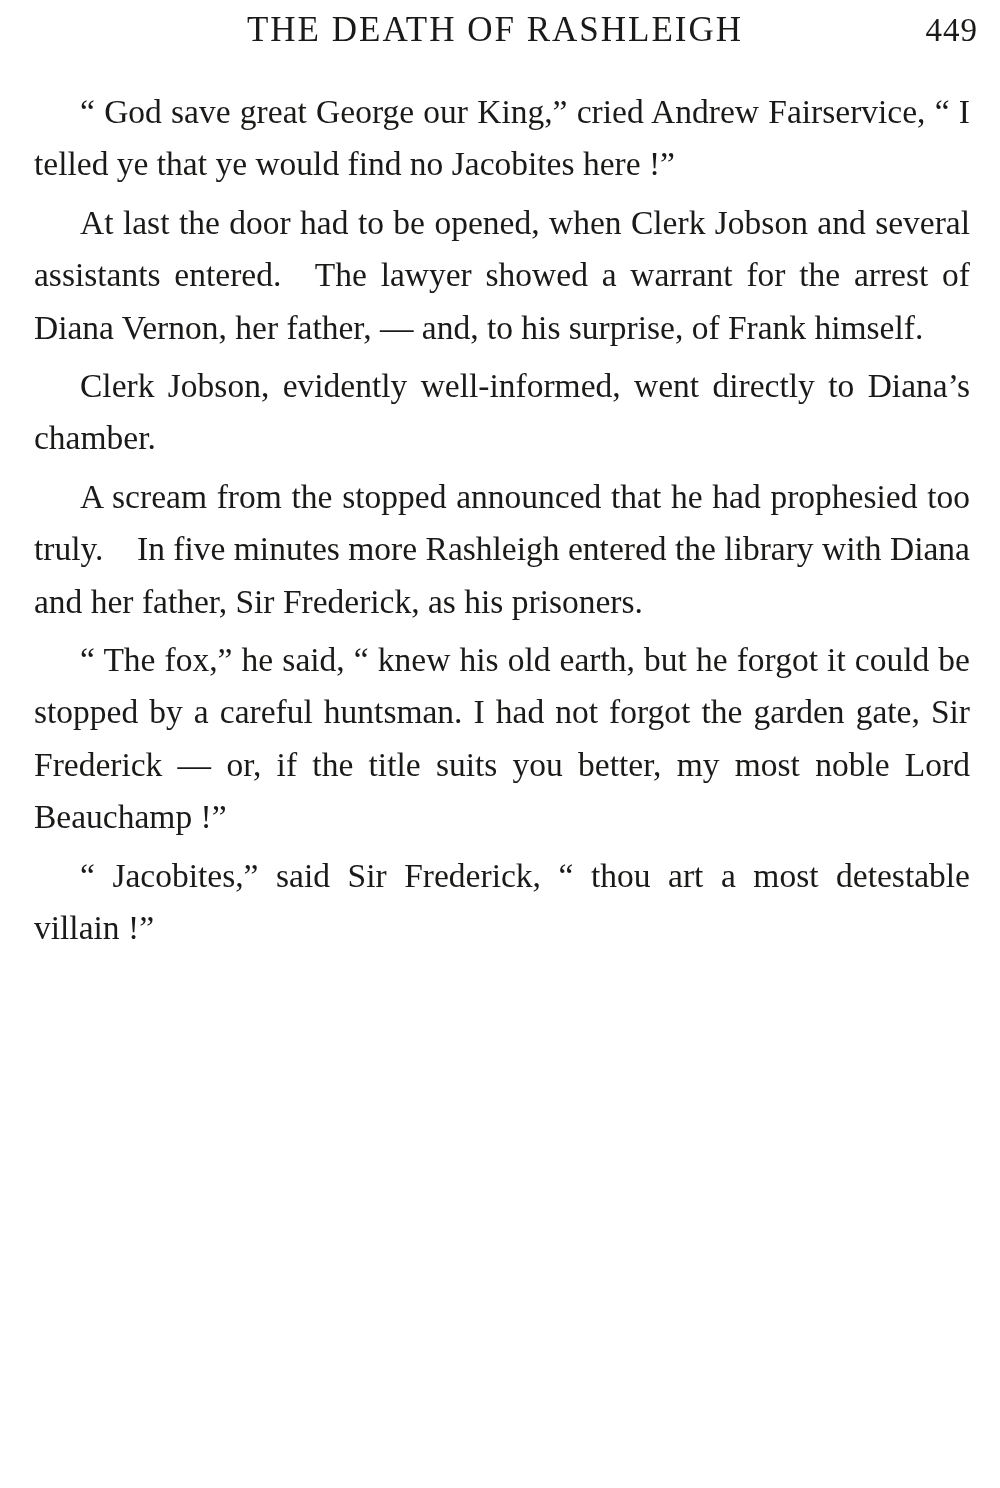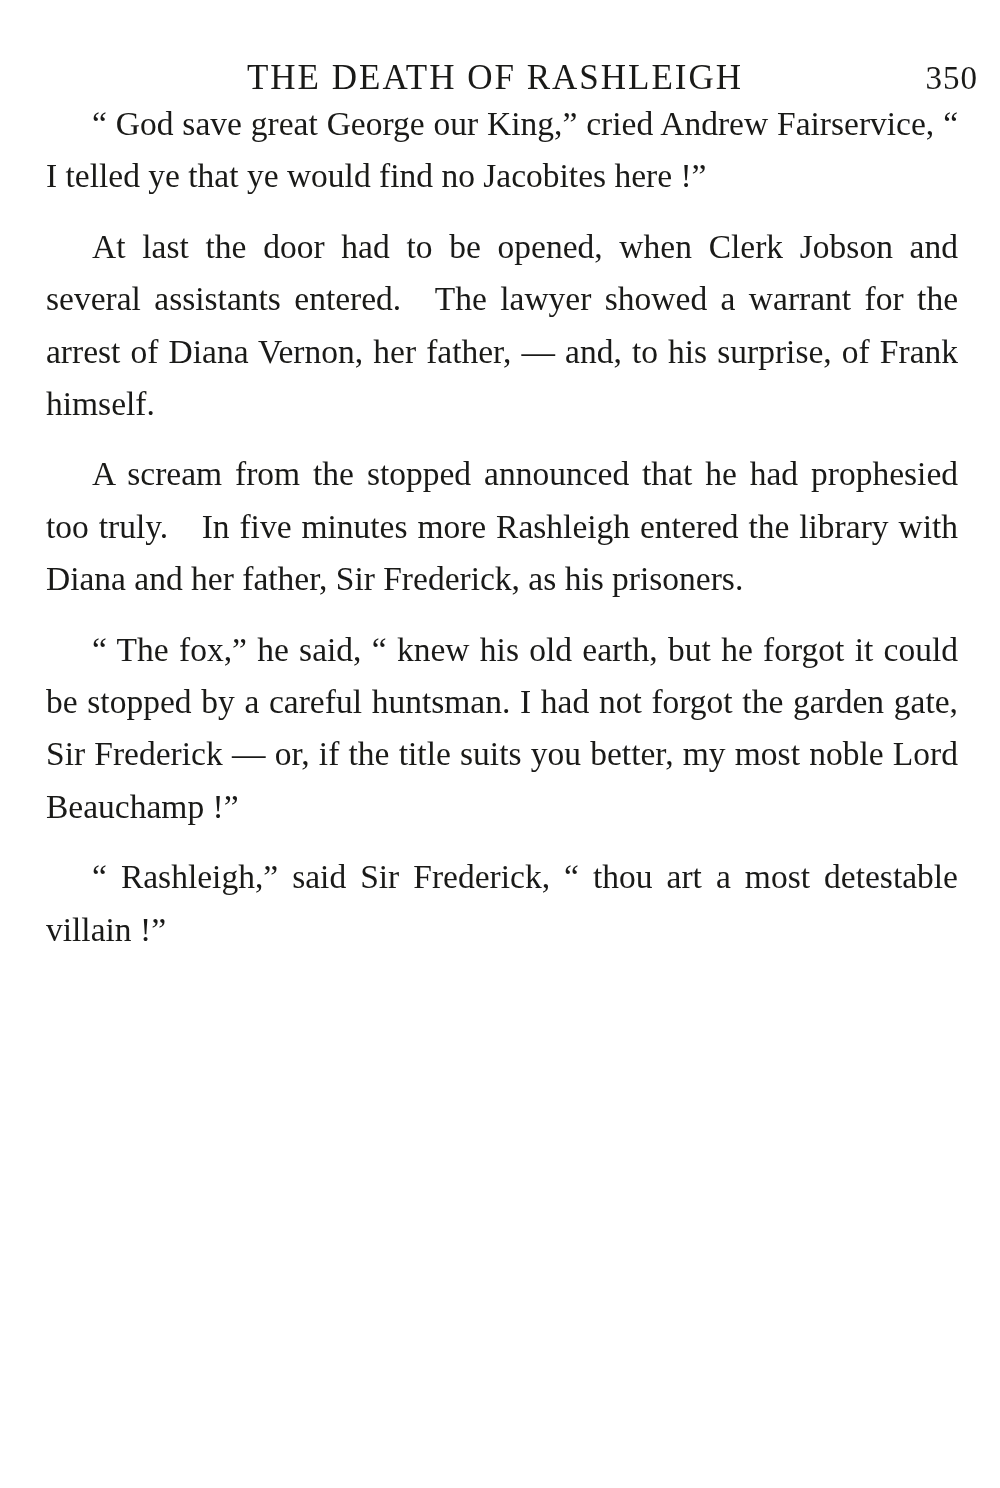--- a/index.html
+++ b/index.html
@@ -23,21 +23,20 @@
   }
   .header {
     position: absolute;
     top: 10px;
     left: 30px;
     right: 22px;
     height: 48px;
     display: flex;
     align-items: baseline;
     justify-content: space-between;
-    margin-top: 48px;
   }
   .running-head {
     flex: 1;
     text-align: center;
     font-size: 35px;
     letter-spacing: 2.0px;
     font-variant: normal;
     text-transform: uppercase;
     padding-left: 42px;
     white-space: nowrap;
@@ -53,38 +52,39 @@
     top: 80px;
     left: 28px;
     width: 948px;
     font-size: 33.5px;
     line-height: 52.4px;
     text-align: justify;
     text-justify: inter-word;
     hyphens: none;
   }
   .body-text p {
-    margin: 18px;
+    margin: 6px;
     text-indent: 46px;
   }
   .body-text p.last {
     
   }
 </style>
 </head>
 <body>
 
 <div class="page">
 
   <div class="header">
     <div class="running-head">THE DEATH OF RASHLEIGH</div>
-    <div class="folio">350</div>
+    <div class="folio">449</div>
   </div>
 
   <div class="body-text">
     <p>“ God save great George our King,” cried Andrew Fairservice, “ I telled ye that ye would find no Jacobites here !”</p>
     <p>At last the door had to be opened, when Clerk Jobson and several assistants entered. The lawyer showed a warrant for the arrest of Diana Vernon, her father, — and, to his surprise, of Frank himself.</p>
+    <p>Clerk Jobson, evidently well-informed, went directly to Diana’s chamber.</p>
     <p>A scream from the stopped announced that he had prophesied too truly. In five minutes more Rashleigh entered the library with Diana and her father, Sir Frederick, as his prisoners.</p>
     <p>“ The fox,” he said, “ knew his old earth, but he forgot it could be stopped by a careful huntsman. I had not forgot the garden gate, Sir Frederick — or, if the title suits you better, my most noble Lord Beauchamp !”</p>
-    <p>“ Rashleigh,” said Sir Frederick, “ thou art a most detestable villain !”</p>
+    <p>“ Jacobites,” said Sir Frederick, “ thou art a most detestable villain !”</p>
   </div>
 
 </div>
 
 </body></html>

